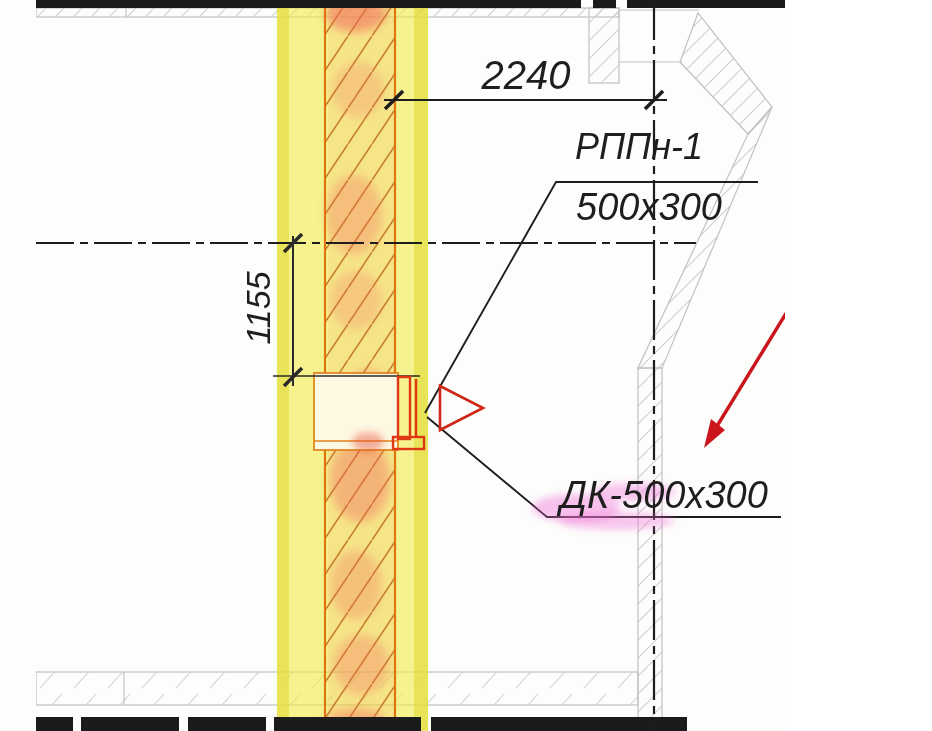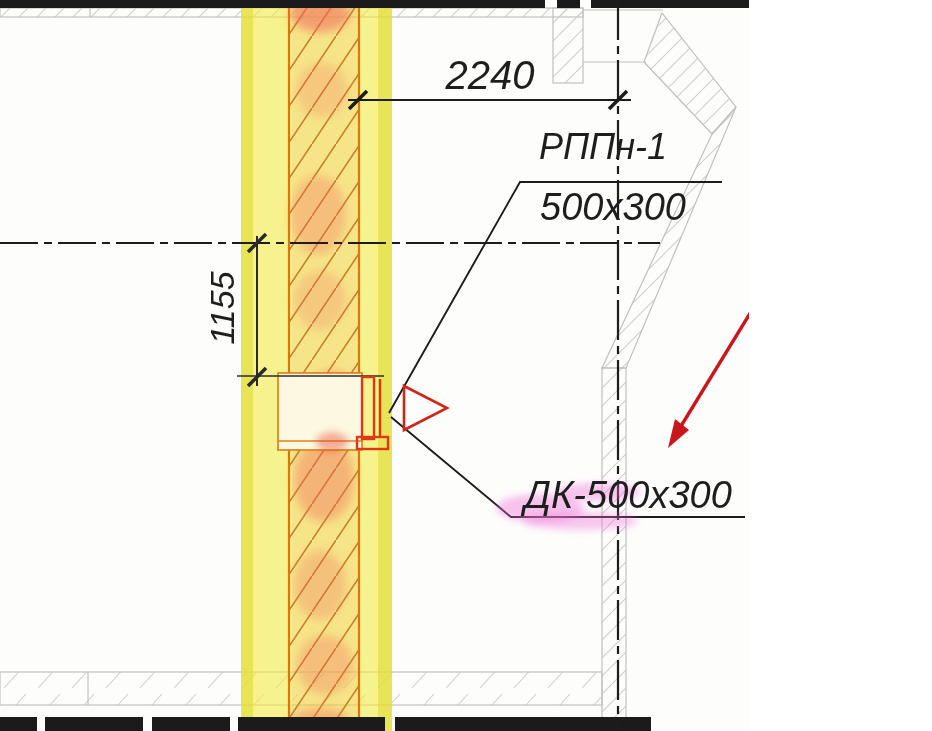--- a/index.html
+++ b/index.html
@@ -1,17 +1,17 @@
 <!DOCTYPE html>
 <html><head>
 <meta charset="utf-8">
 <style>
   html,body{margin:0;padding:0;background:#ffffff;}
   #page{position:relative;width:749px;height:731px;background:#fdfdfc;overflow:hidden;
-        font-family:"Liberation Sans",sans-serif;}
+        font-family:"Liberation Sans",sans-serif;padding-left:36px;}
   svg{display:block;}
   .cad-text{font-family:"Liberation Sans",sans-serif;font-style:italic;fill:#1e1e1e;}
   .fs40{font-size:40px;}
   .fs38{font-size:38px;}
   .fs36{font-size:36px;}
   .fs34{font-size:34px;}
 </style>
 </head>
 <body>
 

